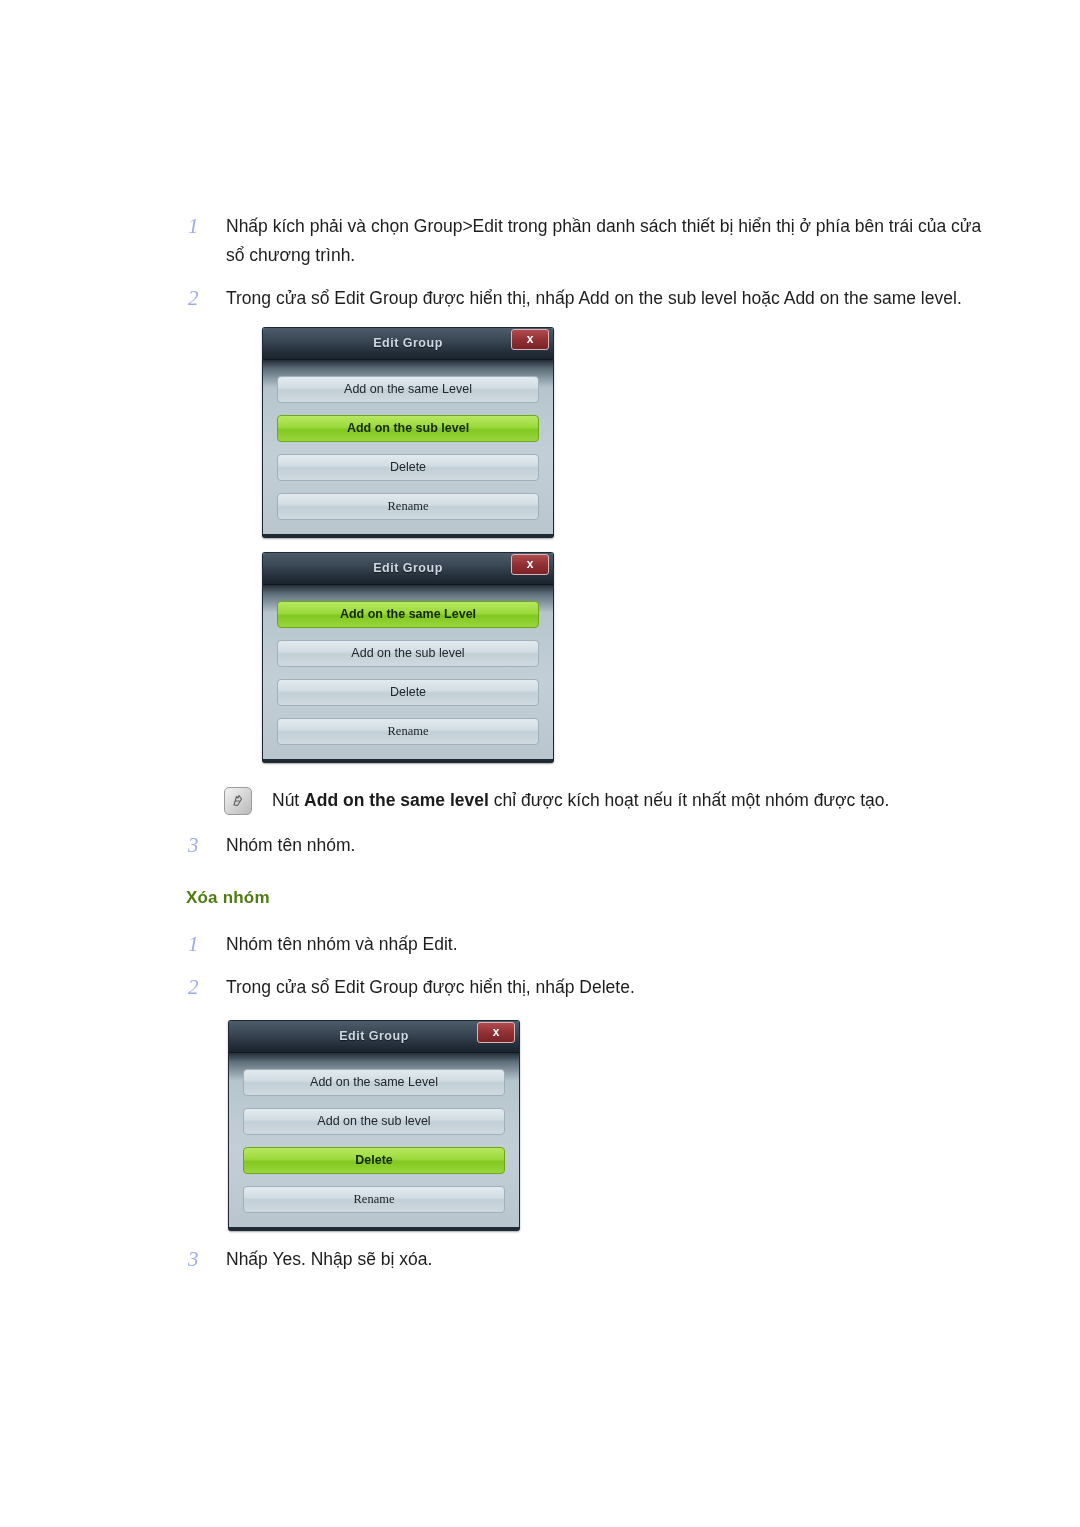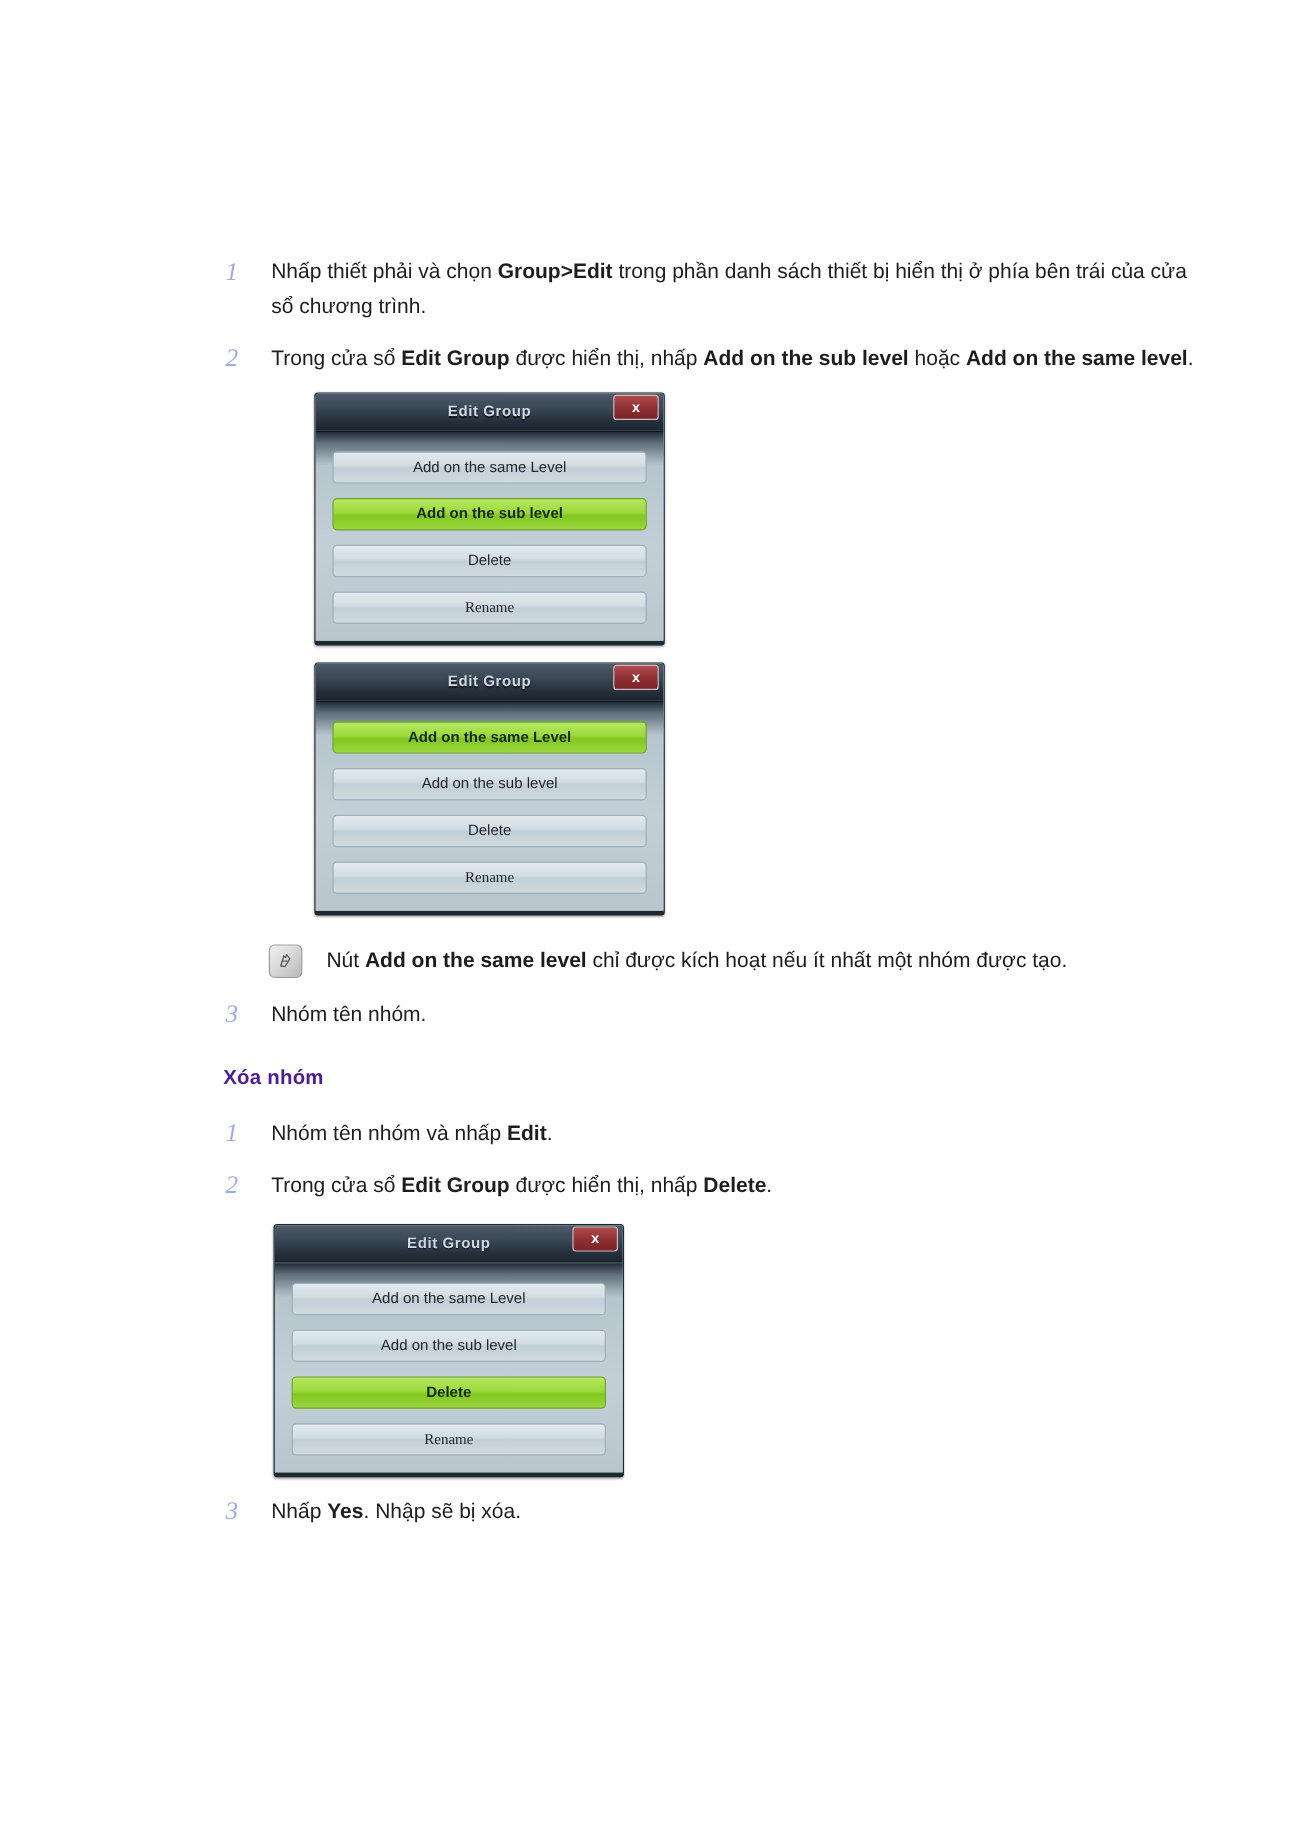--- a/index.html
+++ b/index.html
@@ -44,21 +44,21 @@
     line-height: 29px;
     font-family: "Liberation Serif", serif;
     padding-left: 2px;
   }
   .step-text {
     flex: 1;
     font-size: 17.5px;
     line-height: 29px;
     color: #1d1d1d;
   }
-  .step-text b { font-weight: bold; }
+  .step-text b { font-weight: normal; }
 
   
   .bullet-row {
     display: flex;
     align-items: flex-start;
     margin: 16px 0 4px 38px;
   }
   .bullet-dot {
     flex: 0 0 34px;
     padding-top: 11px;
@@ -74,21 +74,21 @@
     flex: 1;
     font-size: 17.5px;
     line-height: 29px;
   }
   .bullet-text b { font-weight: bold; }
 
   
   .section-head {
     font-size: 17px;
     font-weight: bold;
-    color: #4c1d95;
+    color: #4d7c0f;
     margin: 28px 0 22px 0;
     letter-spacing: .2px;
   }
 
   
   .note-row {
     display: flex;
     align-items: flex-end;
     margin: 22px 0 16px 38px;
   }
@@ -182,21 +182,21 @@
   .dlg-wrap { margin: 14px 0 6px 0; }
 </style>
 </head>
 <body>
 
 <div class="page">
   <div class="content">
 
     <div class="step">
       <div class="step-num">1</div>
-      <div class="step-text"><span>Nhấp thiết phải và chọn </span><b>Group&gt;Edit</b><span> trong phần danh sách thiết bị hiển thị ở phía bên trái của cửa sổ chương trình.</span></div>
+      <div class="step-text"><span>Nhấp kích phải và chọn </span><b>Group&gt;Edit</b><span> trong phần danh sách thiết bị hiển thị ở phía bên trái của cửa sổ chương trình.</span></div>
     </div>
 
     <div class="step">
       <div class="step-num">2</div>
       <div class="step-text"><span>Trong cửa sổ </span><b>Edit Group</b><span> được hiển thị, nhấp </span><b>Add on the sub level</b><span> hoặc </span><b>Add on the same level</b><span>.</span></div>
     </div>
 
 
     <div class="dlg-wrap" style="margin-left:76px;">
       <div class="dialog">

